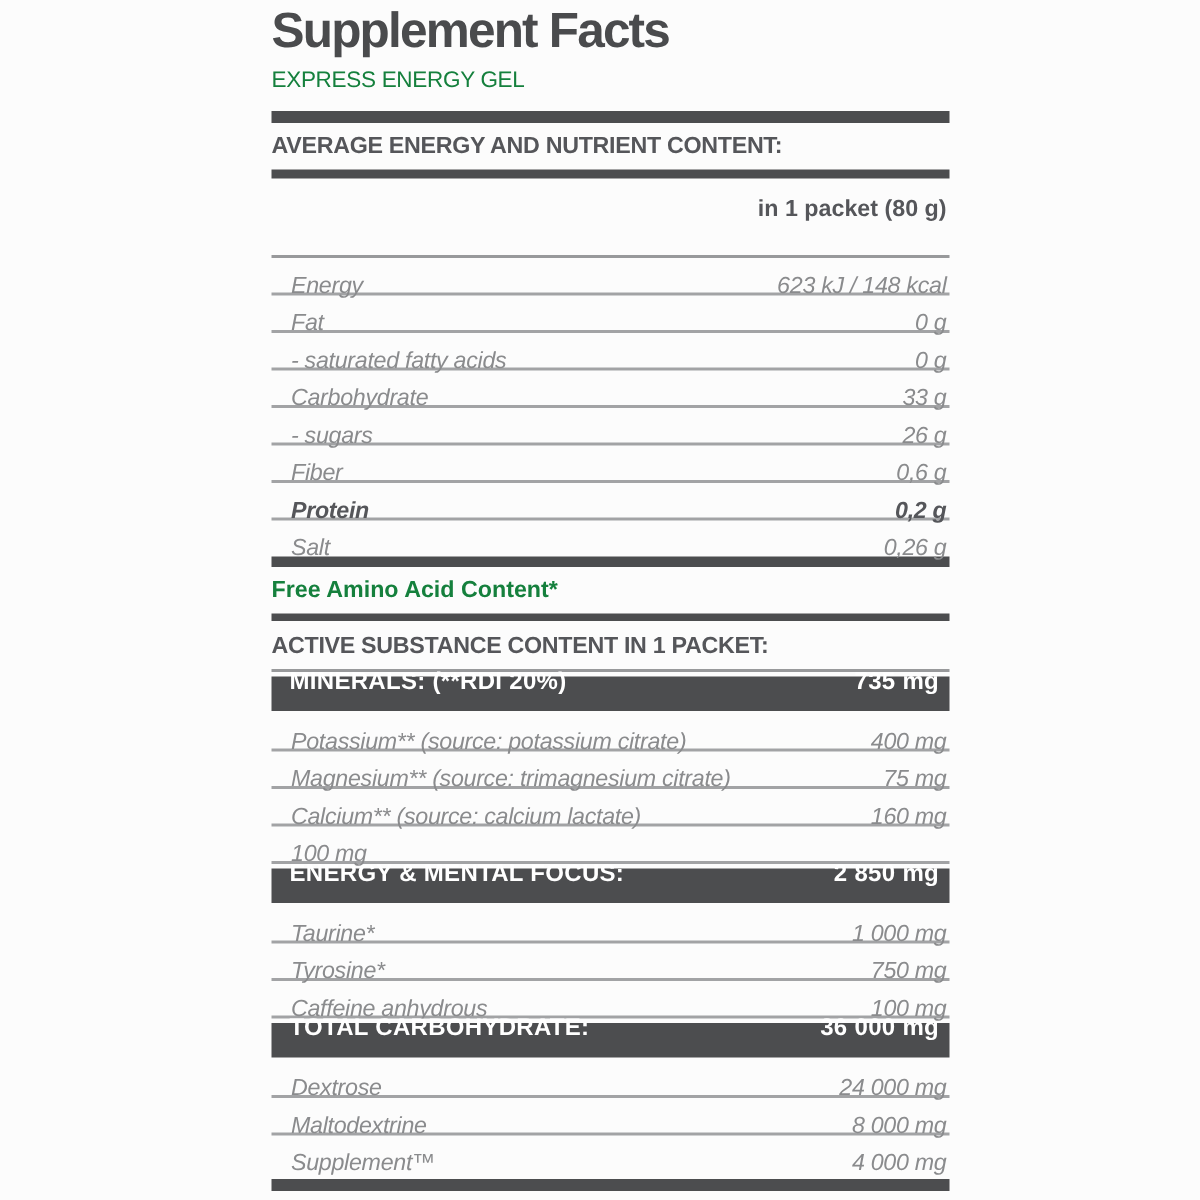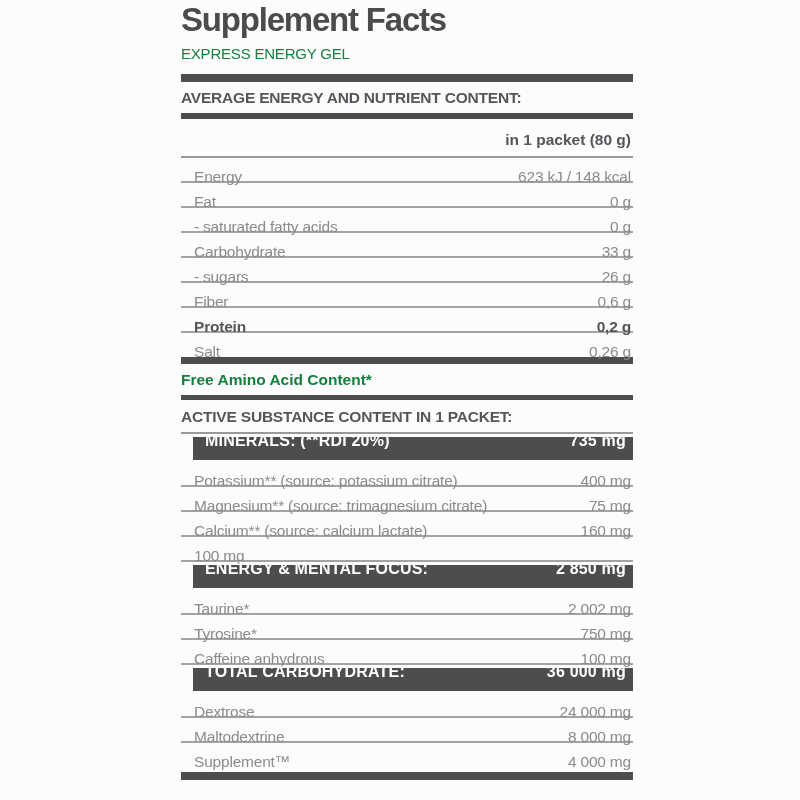--- a/index.html
+++ b/index.html
@@ -39,50 +39,50 @@
     letter-spacing:-0.2px;
     color:#55565a;
     padding:7px 0 6px 0;
   }
   .underlined { border-bottom:2px solid #98999b; padding:8px 0 6px 0; }
   .col-header {
     text-align:right;
     font-size:15.5px;
     font-weight:bold;
     color:#55565a;
-    padding:12px 2px 7px 0;
+    padding:12px 2px 21px 0;
     border-bottom:2px solid #98999b;
   }
   .row {
     display:flex;
     justify-content:space-between;
     align-items:center;
     height:25px;
     border-bottom:2px solid #a2a3a5;
     font-size:15.5px;
     letter-spacing:-0.2px;
     color:#8a8b8d;
     padding:14px 2px 0 13px;
+    font-style:italic;
   }
   .row.bold { font-weight:bold; color:#55565a;gap:12px; }
   .row.last { border-bottom:none; height:24px; }
   .band {
     display:flex;
     justify-content:space-between;
     align-items:center;
     height:23px;
     background:#4c4d4f;
     color:#ffffff;
     font-size:16px;
     font-weight:bold;
     letter-spacing:0.2px;
     padding:0 7px 16px 12px;
     margin-top:3px;
     margin-bottom:2px;
-    margin-left:12px;
   }
   .amino {
     font-size:15.5px;
     font-weight:bold;
     color:#15803d;
     padding:7px 0 6px 0;
   }
 </style>
 </head>
 <body>
@@ -158,21 +158,21 @@
   <div class="row">
     <span>100 mg</span>
   </div>
 
   <div class="band">
     <span>ENERGY &amp; MENTAL FOCUS:</span>
     <span>2 850 mg</span>
   </div>
   <div class="row">
     <span>Taurine*</span>
-    <span>2 002 mg</span>
+    <span>1 000 mg</span>
   </div>
   <div class="row">
     <span>Tyrosine*</span>
     <span>750 mg</span>
   </div>
   <div class="row">
     <span>Caffeine anhydrous</span>
     <span>100 mg</span>
   </div>
 

